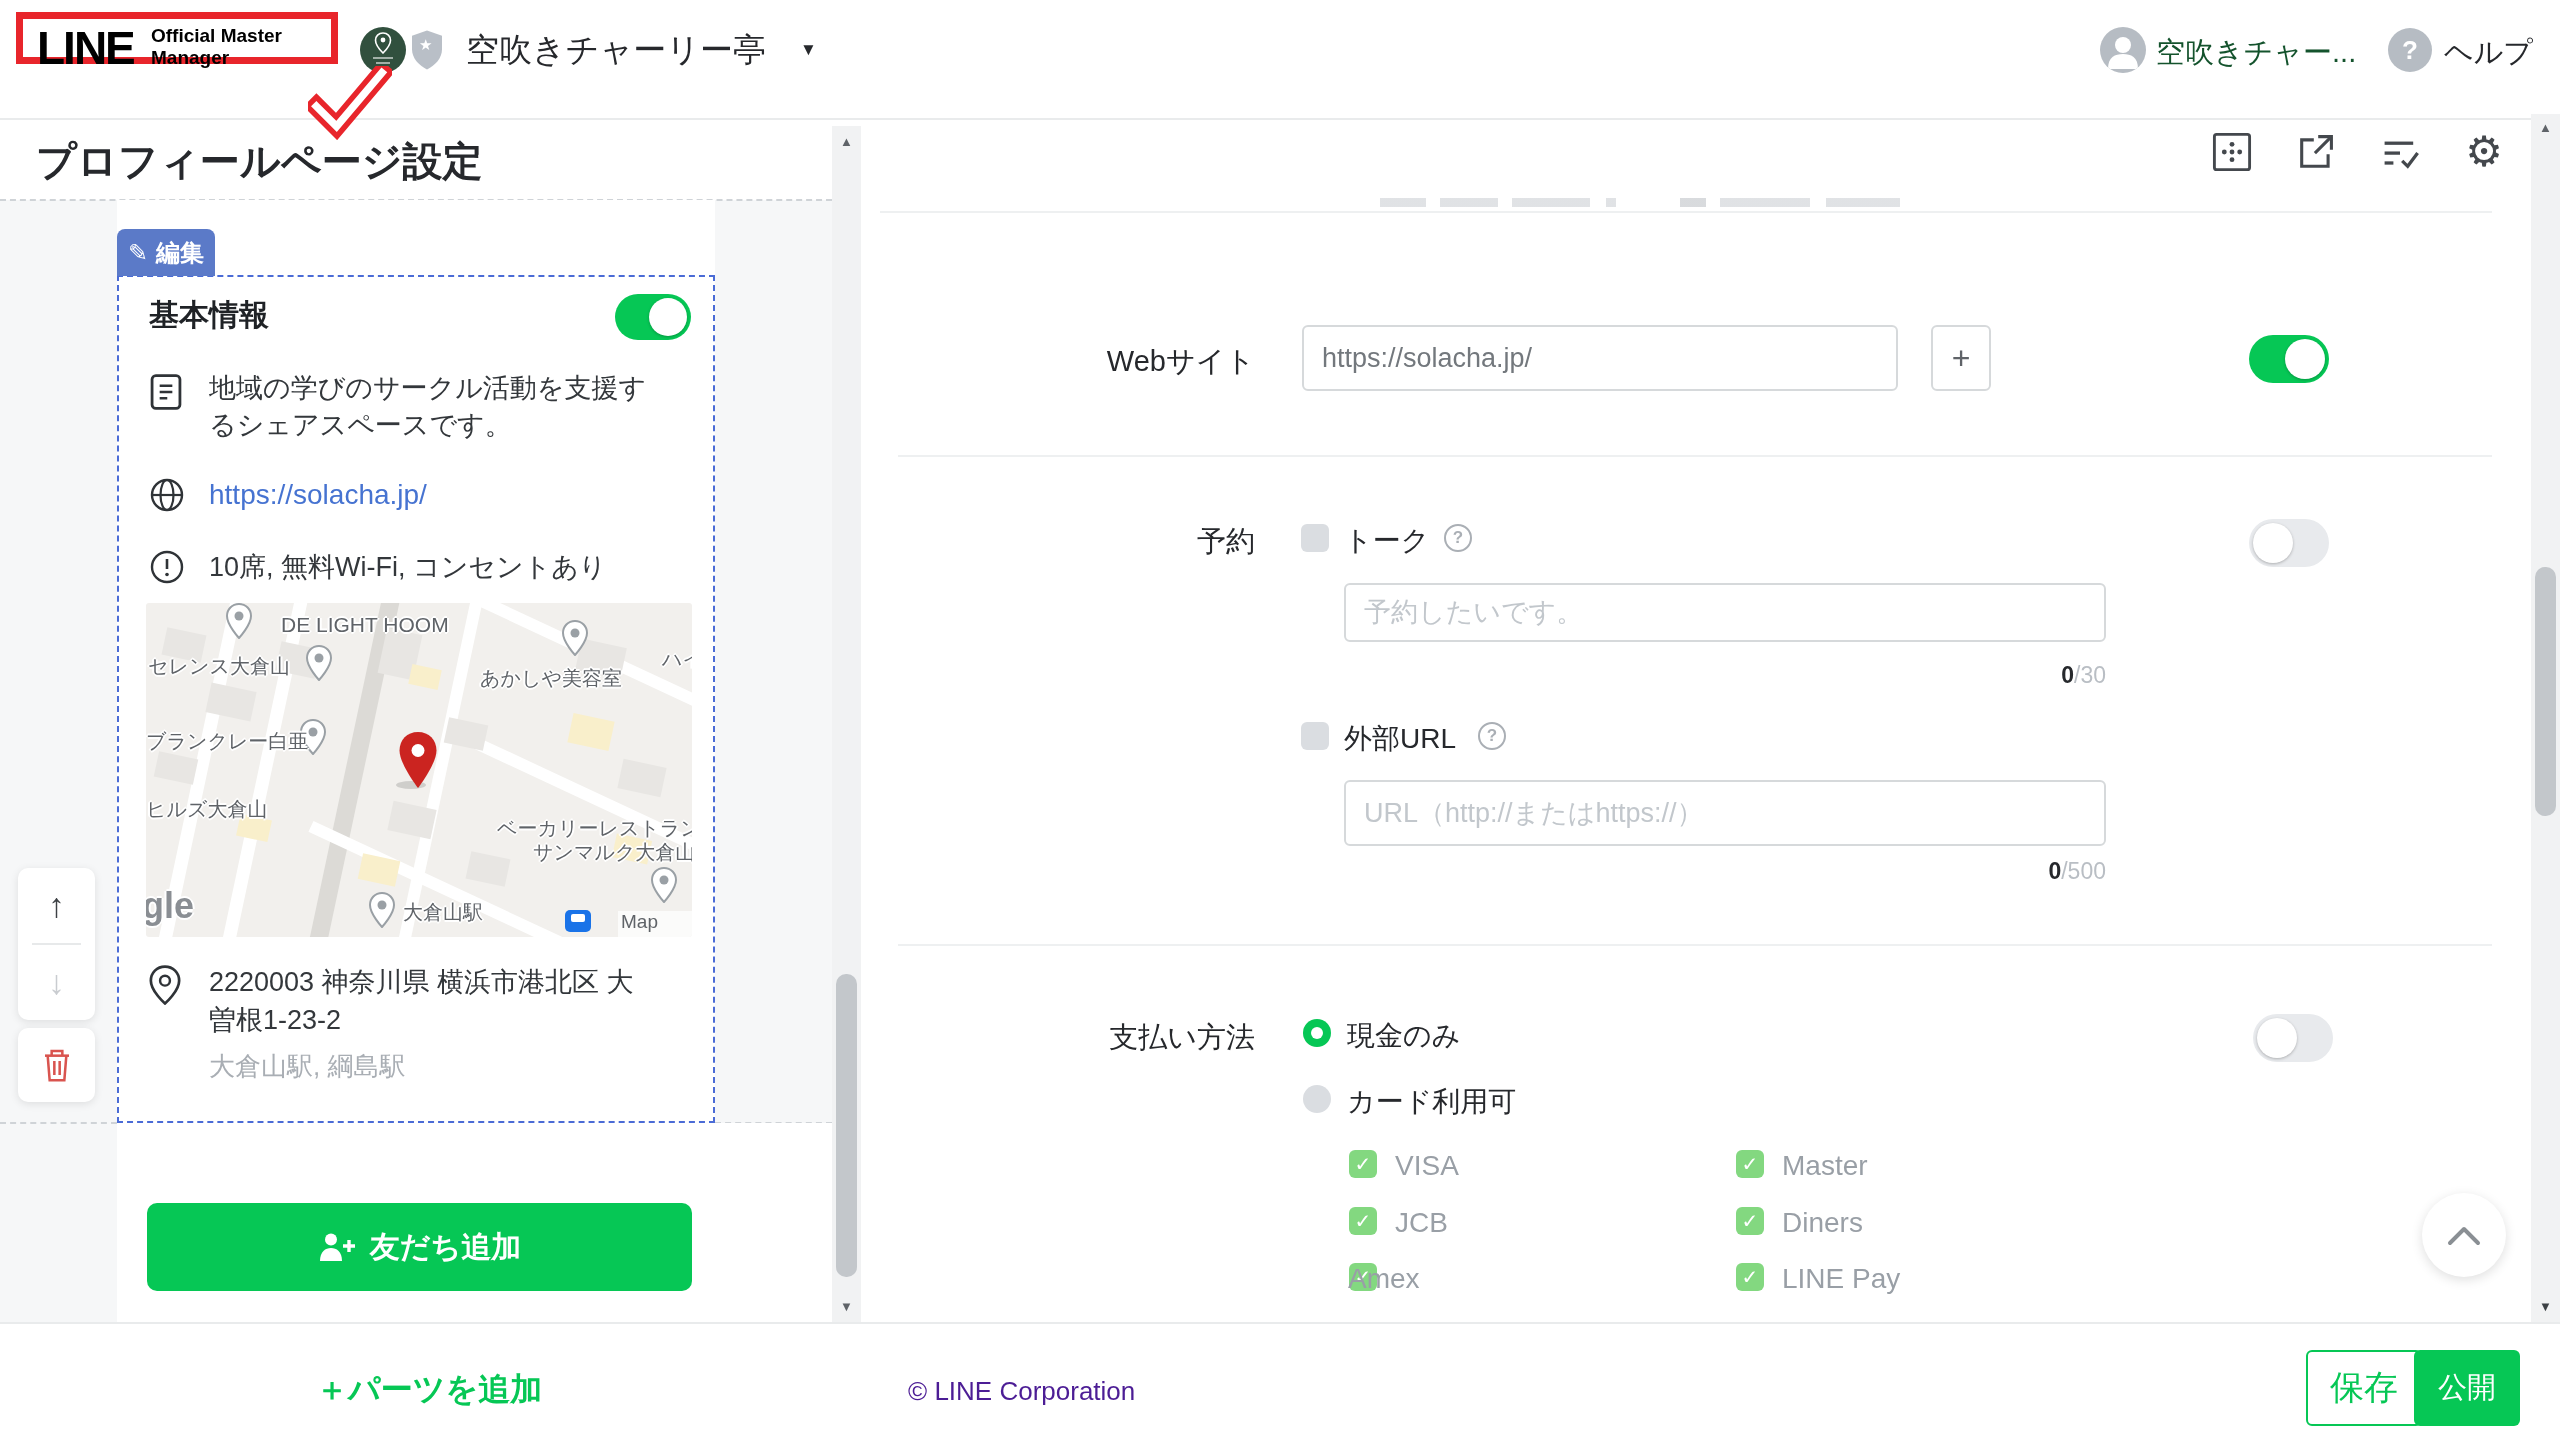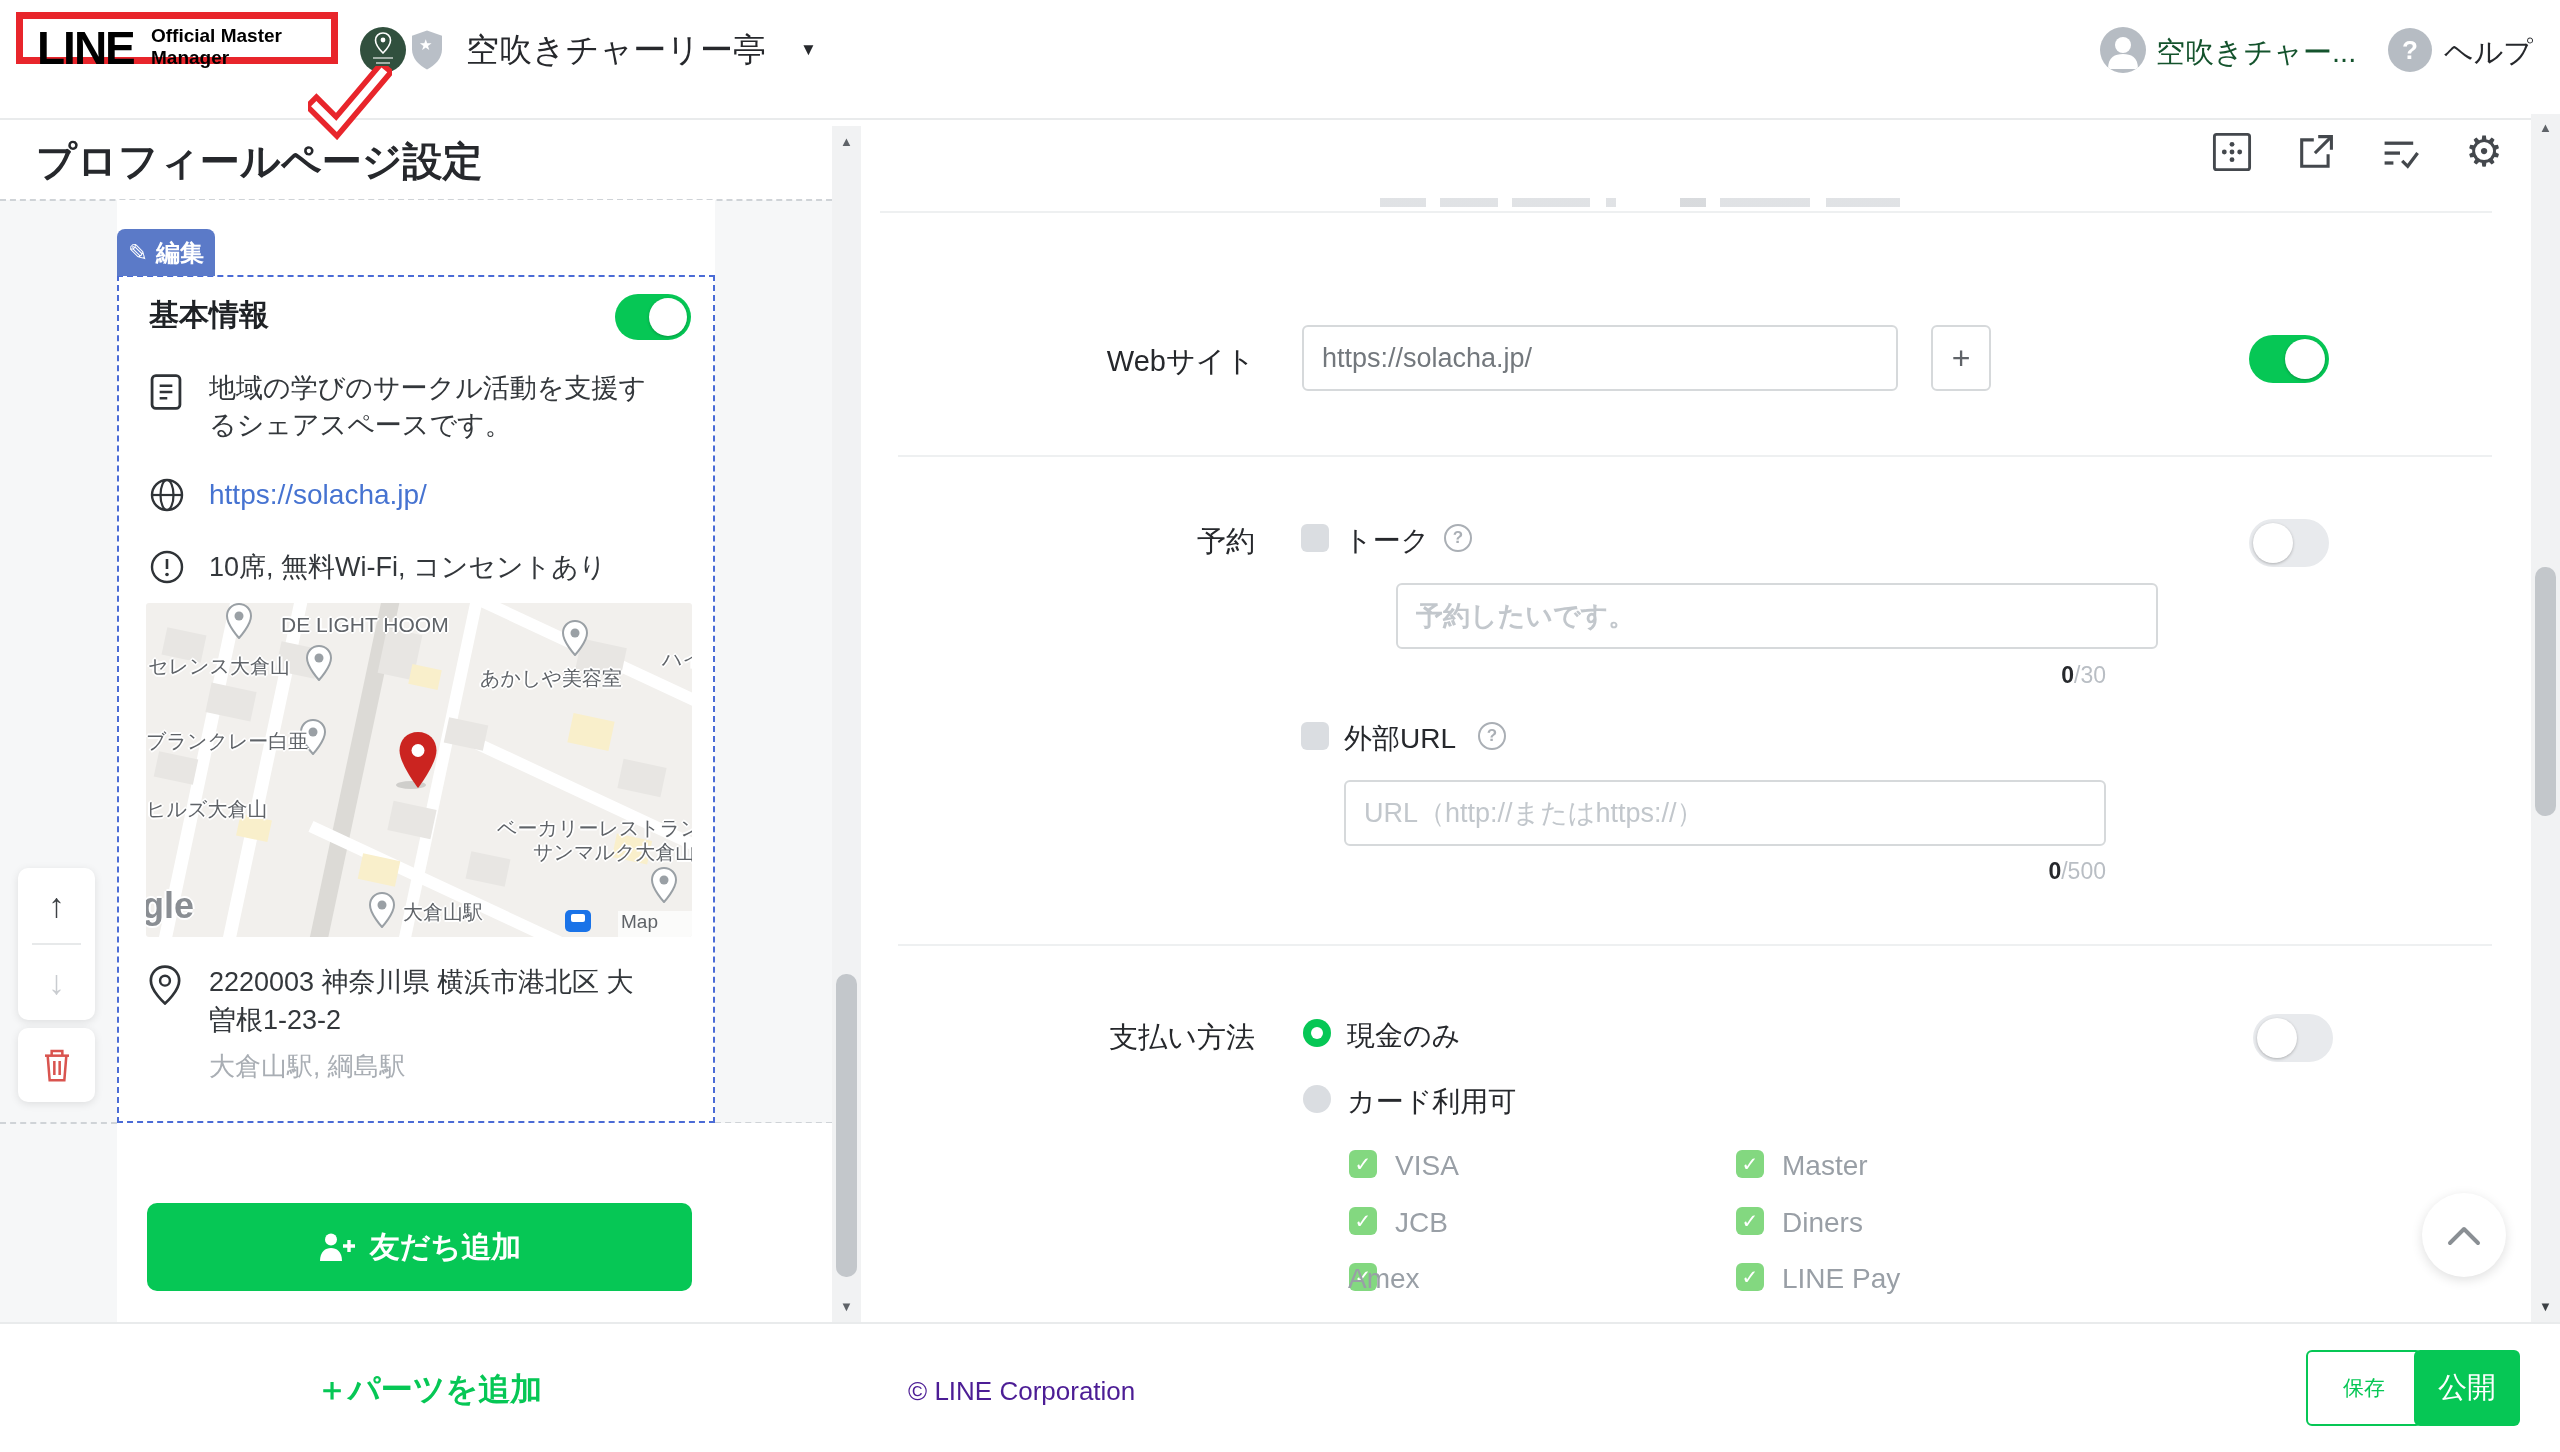--- a/index.html
+++ b/index.html
@@ -86,21 +86,21 @@
   .c-label.dim{color:#999fa6;}
   .help-o{position:absolute;width:28px;height:28px;border-radius:50%;border:2px solid #aaafb5;box-sizing:border-box;color:#aaafb5;font-size:17px;font-weight:700;text-align:center;line-height:24px;cursor:pointer;}
   .counter{position:absolute;width:210px;text-align:right;font-size:23px;color:#b9bec4;}
   .counter b{color:#26282c;font-weight:700;}
   .sliver{position:absolute;left:1380px;top:198px;width:690px;height:9px;opacity:.55;
     background:linear-gradient(90deg,#c7cbd0 0 46px,transparent 46px 60px,#c7cbd0 60px 118px,transparent 118px 132px,#c7cbd0 132px 210px,transparent 210px 226px,#c7cbd0 226px 236px,transparent 236px 300px,#b9bdc2 300px 326px,transparent 326px 340px,#c7cbd0 340px 430px,transparent 430px 446px,#c7cbd0 446px 520px,transparent 520px 690px);}
   
   .footer{position:absolute;left:0;top:1322px;width:2560px;height:130px;background:#fff;border-top:2px solid #e9ebec;box-sizing:border-box;z-index:5;}
   .add-parts{position:absolute;left:0;top:44px;width:858px;text-align:center;font-size:32px;font-weight:700;color:#06c755;cursor:pointer;}
   .copyright{position:absolute;left:908px;top:52px;font-size:26px;color:#4c1d95;}
-  .btn-save{position:absolute;left:2306px;top:26px;width:116px;height:76px;background:#fff;border:2px solid #06c755;border-radius:6px;box-sizing:border-box;color:#06c755;font-size:21px;display:flex;align-items:center;justify-content:center;cursor:pointer;}
+  .btn-save{position:absolute;left:2306px;top:26px;width:116px;height:76px;background:#fff;border:2px solid #06c755;border-radius:6px;box-sizing:border-box;color:#06c755;font-size:34px;display:flex;align-items:center;justify-content:center;cursor:pointer;}
   .btn-pub{position:absolute;left:2414px;top:26px;width:106px;height:76px;background:#06c755;border-radius:6px;color:#fff;font-size:29px;display:flex;align-items:center;justify-content:center;cursor:pointer;}
   .scrolltop{position:absolute;left:2422px;top:1193px;width:84px;height:84px;border-radius:50%;background:#fff;box-shadow:0 3px 12px rgba(0,0,0,.13);display:flex;align-items:center;justify-content:center;cursor:pointer;z-index:6;}
 </style>
 </head>
 <body>
 
 <div id="app">
 
   <div class="hdr">
     <div class="logo-box">
@@ -355,21 +355,21 @@
 
   <div class="divider" style="left:898px;top:455px;width:1594px;"></div>
 
   <span class="f-label" style="left:1000px;top:522px;">予約</span>
   <span class="chk gray" style="left:1301px;top:524px;"></span>
   <span class="c-label" style="left:1344px;top:522px;">トーク</span>
   <span class="help-o" style="left:1444px;top:524px;">?</span>
   <div class="tgl off" style="left:2249px;top:519px;width:80px;height:48px;">
     <span class="knob" style="left:4px;width:40px;height:40px;"></span>
   </div>
-  <input class="f-input" style="left: 1396px; top: 583px; width: 762px; height: 66px; font-weight: bold;" placeholder="予約したいです。">
+  <input class="f-input" style="left: 1344px; top: 583px; width: 762px; height: 59px;" placeholder="予約したいです。">
   <span class="counter" style="left:1896px;top:662px;"><b>0</b><span>/30</span></span>
 
   <span class="chk gray" style="left:1301px;top:722px;"></span>
   <span class="c-label" style="left:1344px;top:720px;">外部URL</span>
   <span class="help-o" style="left:1478px;top:722px;">?</span>
   <input class="f-input" style="left: 1344px; top: 780px; width: 762px; height: 66px;" placeholder="URL（http://またはhttps://）">
   <span class="counter" style="left:1896px;top:858px;"><b>0</b><span>/500</span></span>
 
   <div class="divider" style="left:898px;top:944px;width:1594px;"></div>
 

